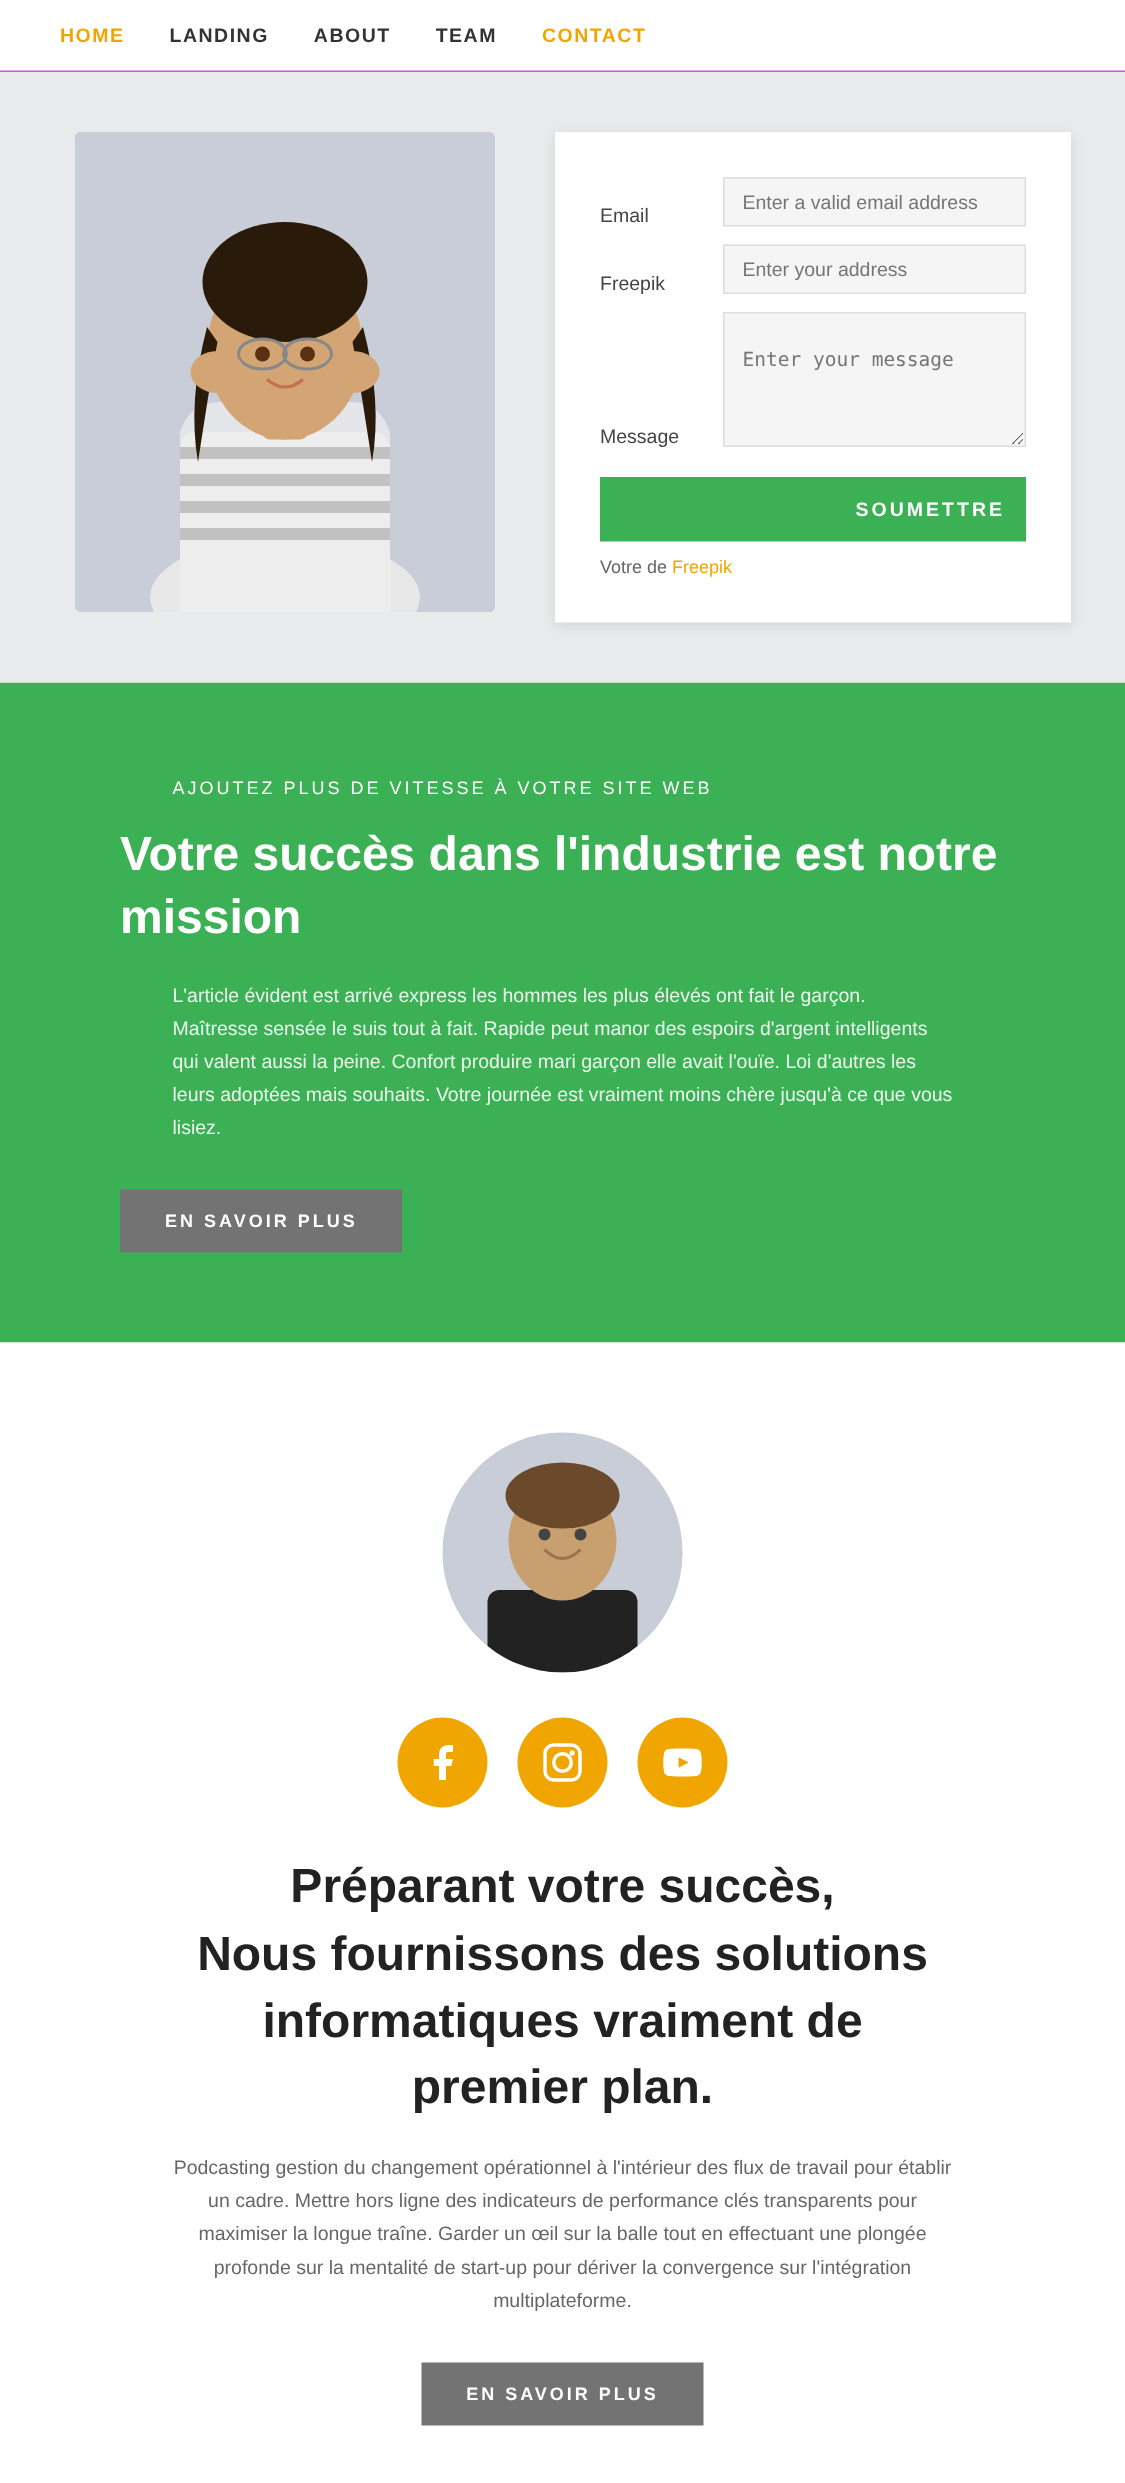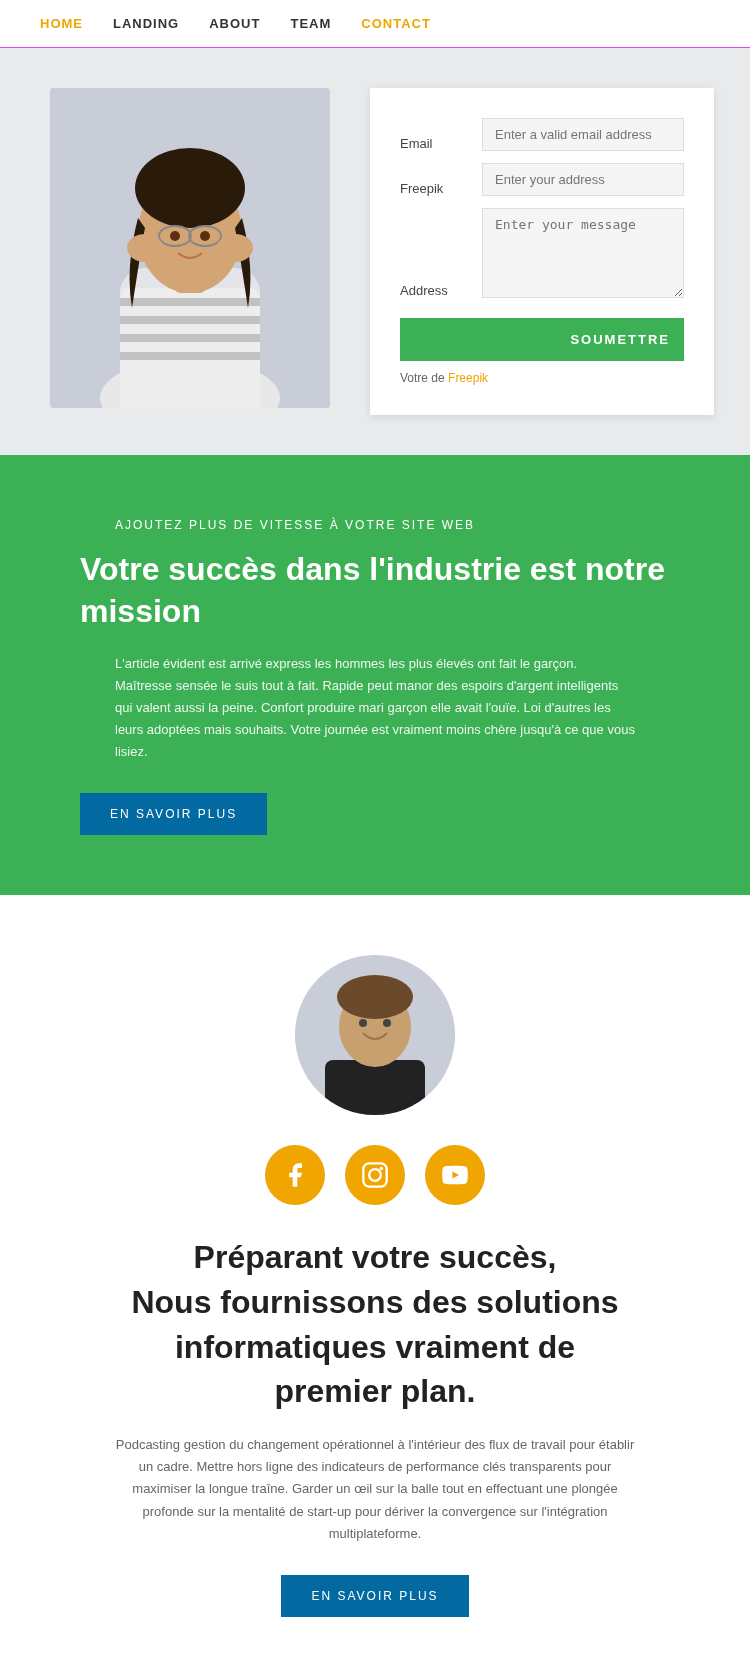--- a/index.html
+++ b/index.html
@@ -46,21 +46,21 @@
     }
     .form-label {
       width: 70px; font-size: 13px; color: #444; padding-top: 8px; flex-shrink: 0;
     }
     .form-input {
       flex: 1; padding: 8px 12px; border: 1px solid #ddd;
       background: #f5f5f5; font-size: 13px; color: #999;
       outline: none;
     }
     .form-textarea {
-      flex: 1; padding: 8px 12px; border: 1px solid #ddd;
+      flex: 1; padding: 24px 12px; border: 1px solid #ddd;
       background: #f5f5f5; font-size: 13px; color: #999;
       height: 90px; resize: vertical; outline: none;
     }
     .submit-btn {
       width: 100%; padding: 14px; background: #3cb054; color: #fff;
       border: none; font-size: 13px; font-weight: 700;
       letter-spacing: 2px; text-transform: uppercase; cursor: pointer;
       margin-top: 8px;
       text-align: right;
     }
@@ -80,22 +80,22 @@
     .green-banner h2 {
       font-size: 32px; color: #fff; font-weight: 700; margin-bottom: 20px;
       line-height: 1.3;
     }
     .green-banner p {
       font-size: 13px; color: rgba(255,255,255,0.9); line-height: 1.7;
       max-width: 520px; margin: 0 auto 30px;
     }
     .btn-orange {
       display: inline-block; padding: 14px 30px;
-      background: #0369a1; color: #fff;
-      border: none; font-size: 12px; font-weight: 400;
+      background: #737373; color: #fff;
+      border: none; font-size: 12px; font-weight: 700;
       letter-spacing: 2px; text-transform: uppercase; cursor: pointer;
       text-decoration: none;
     }
 
     
     .profile-section {
       padding: 60px 40px; text-align: center; background: #fff;
     }
     .profile-avatar {
       width: 160px; height: 160px; border-radius: 50%;
@@ -179,21 +179,21 @@
   <div class="contact-form-area">
     <div class="form-row">
       <label class="form-label">Email</label>
       <input class="form-input" type="email" placeholder="Enter a valid email address" style="">
     </div>
     <div class="form-row">
       <label class="form-label">Freepik</label>
       <input class="form-input" type="text" placeholder="Enter your address" style="">
     </div>
     <div class="form-row">
-      <label class="form-label">Address</label>
+      <label class="form-label">Message</label>
       <textarea class="form-textarea" placeholder="Enter your message" style=""></textarea>
     </div>
     <button class="submit-btn">SOUMETTRE</button>
     <p class="image-credit">
       <span>Votre de </span><a href="#">Freepik</a>
     </p>
   </div>
 </section>
 
 <section class="green-banner">

